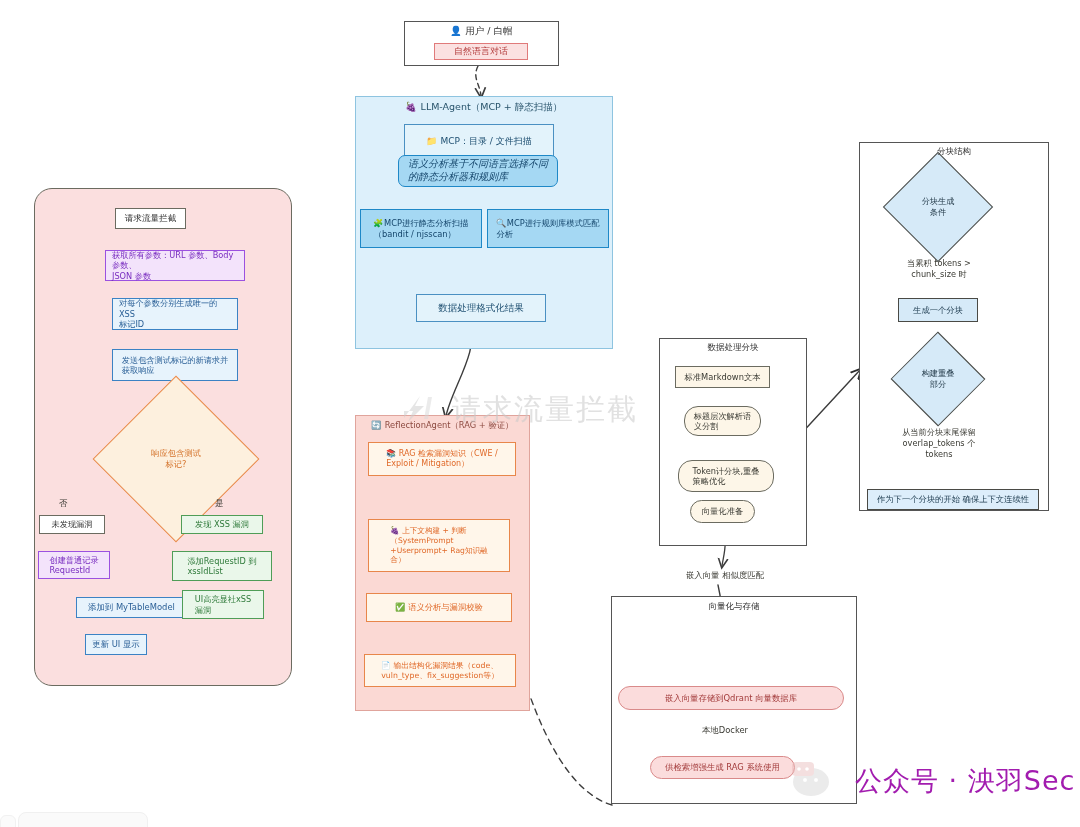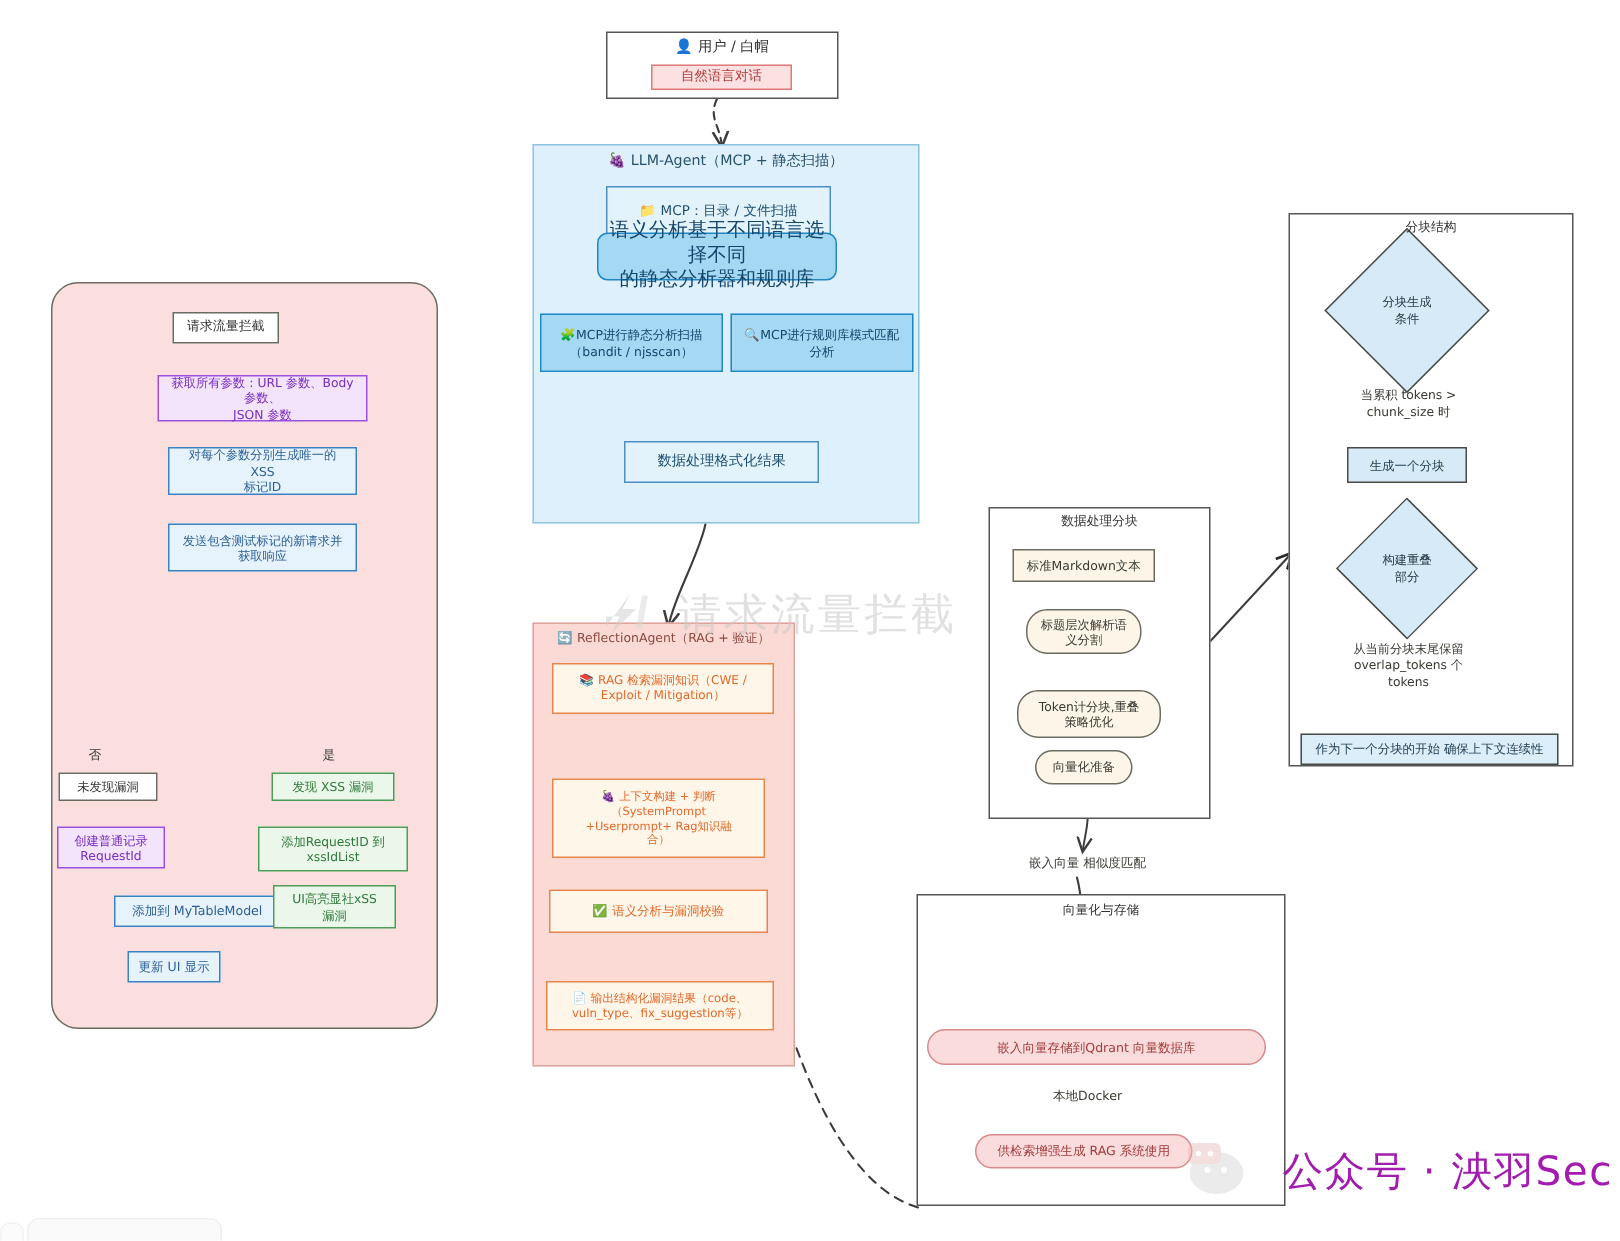--- a/index.html
+++ b/index.html
@@ -3,21 +3,21 @@
 <meta charset="utf-8">
 <style>
   html,body{margin:0;padding:0;background:#ffffff;}
   body{width:1080px;height:827px;position:relative;overflow:hidden;
        font-family:"DejaVu Sans","Liberation Sans",sans-serif;}
   #canvas{position:absolute;inset:0;}
   svg.wires{position:absolute;left:0;top:0;width:1080px;height:827px;pointer-events:none;}
 
   
   .node{position:absolute;box-sizing:border-box;display:flex;align-items:center;
-        justify-content:center;text-align:center;line-height:1.28;
+        justify-content:center;text-align:left;line-height:1.28;
         padding:4px 6px;z-index:3;}
   .node span{display:block;}
 
   
   .panel{position:absolute;box-sizing:border-box;z-index:1;}
   .panel-title{position:absolute;left:0;right:0;text-align:center;z-index:4;}
 
   
   .t-blue      {background:#a5d8f3;border:1.2px solid #1e88c7;color:#14456b;}
   .t-bluelight {background:#d9f0fb;border:1.2px solid #5aa9d6;color:#17476c;}
@@ -154,21 +154,21 @@
     <span>自然语言对话</span>
   </div>
 
   <div class="panel t-bluelight" style="left:355px;top:96px;width:258px;height:253px;background:#ddf0fb;border:1px solid #8ec4e0;"></div>
   <div class="panel-title" style="left:355px;top:101px;width:258px;font-size:9.5px;color:#28536b;">🍇 LLM-Agent（MCP + 静态扫描）</div>
 
   <div class="node t-bluebox" style="left:404px;top:124px;width:150px;height:36px;font-size:9px;">
     <span>📁 MCP：目录 / 文件扫描</span>
   </div>
 
-  <div class="node t-blue" style="left:398px;top:155px;width:160px;height:32px;font-size:13px;border-radius:7px;white-space:pre-line;">
+  <div class="node t-blue" style="left:398px;top:155px;width:160px;height:32px;font-size:10px;border-radius:7px;white-space:pre-line;font-style:italic;">
     <span>语义分析基于不同语言选择不同
 的静态分析器和规则库</span>
   </div>
 
   <div class="node t-blue" style="left:360px;top:209px;width:122px;height:39px;font-size:8.3px;white-space:pre-line;">
     <span>🧩MCP进行静态分析扫描
 （bandit / njsscan）</span>
   </div>
 
   <div class="node t-blue" style="left:487px;top:209px;width:122px;height:39px;font-size:8.3px;white-space:pre-line;">
@@ -219,20 +219,27 @@
   <div class="node t-blueout" style="left:112px;top:298px;width:126px;height:32px;font-size:8.2px;white-space:pre-line;background:#e7f3fc;">
     <span>对每个参数分别生成唯一的 XSS
 标记ID</span>
   </div>
 
   <div class="node t-blueout" style="left:112px;top:349px;width:126px;height:32px;font-size:8.2px;white-space:pre-line;background:#e7f3fc;">
     <span>发送包含测试标记的新请求并
 获取响应</span>
   </div>
 
+  <div class="diamond" style="left:117px;top:400px;width:118px;height:118px;">
+    <div class="dshape" style="background:#fdf0de;border:1.4px solid #e8884a;"></div>
+    <div class="dlabel" style="font-size:8.3px;color:#d4722a;white-space:pre-line;">
+      <span>响应包含测试
+标记?</span>
+    </div>
+  </div>
 
   <div class="edge-label" style="left:59px;top:498px;font-size:8.5px;">否</div>
   <div class="edge-label" style="left:215px;top:498px;font-size:8.5px;">是</div>
 
   <div class="node t-plain" style="left:39px;top:515px;width:66px;height:19px;font-size:8.2px;">
     <span>未发现漏洞</span>
   </div>
 
   <div class="node t-green" style="left:181px;top:515px;width:82px;height:19px;font-size:8.2px;">
     <span>发现 XSS 漏洞</span>

